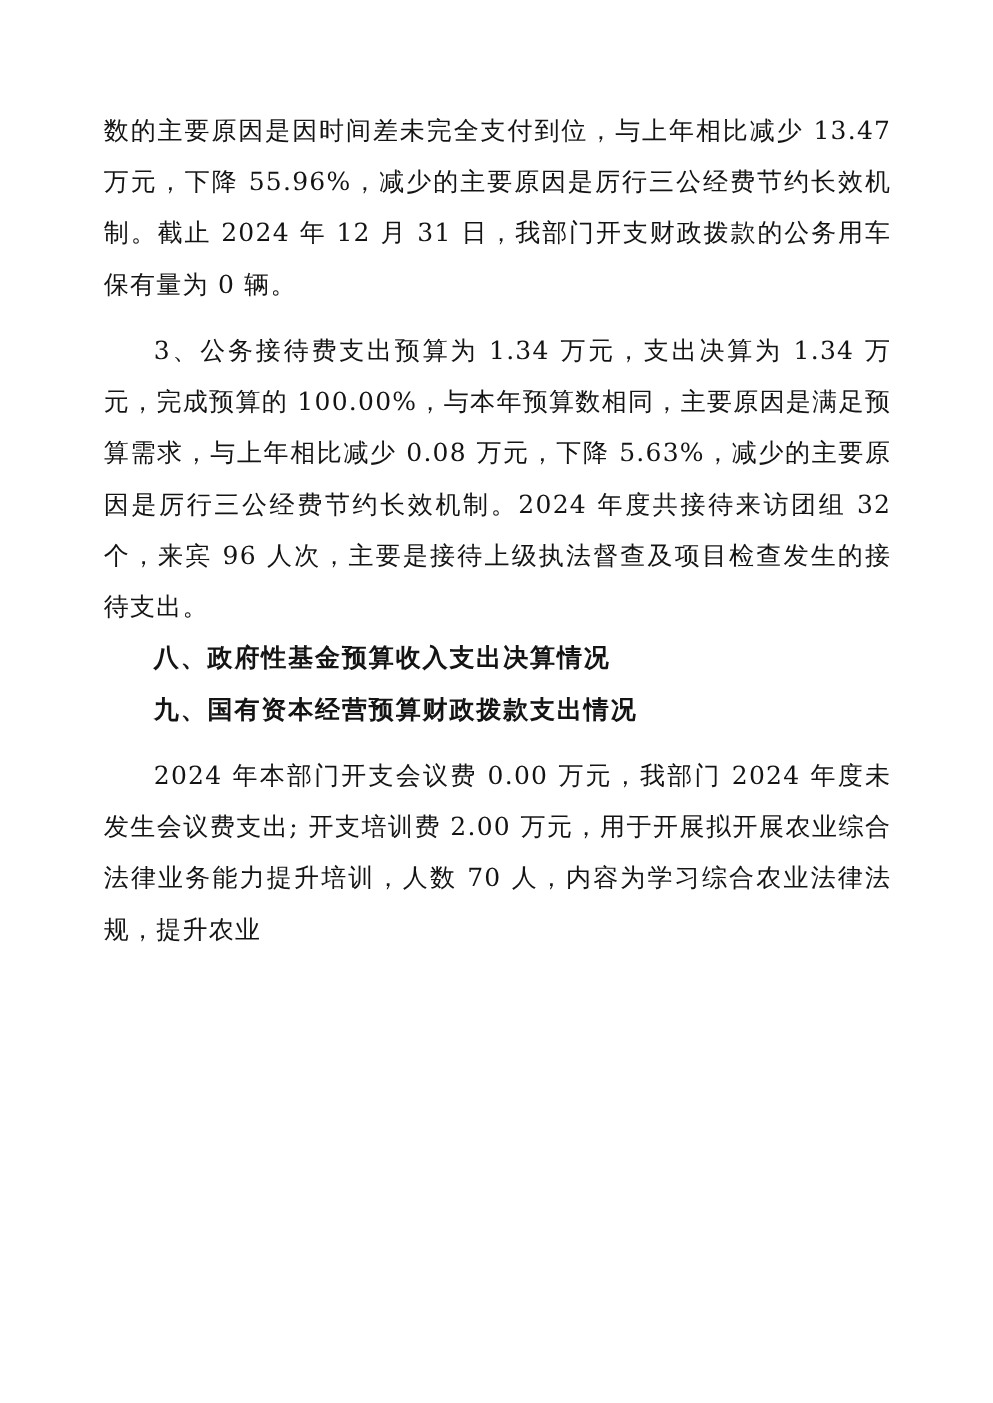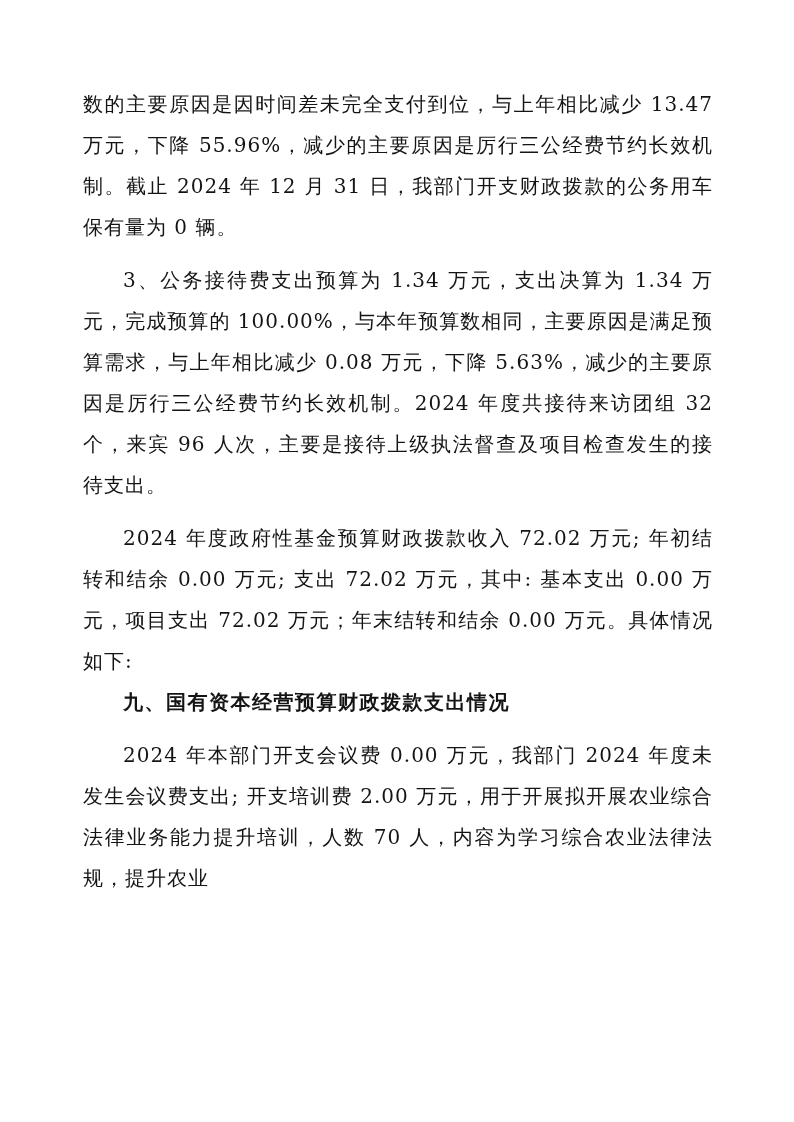--- a/index.html
+++ b/index.html
@@ -55,17 +55,17 @@
     color: #141414;
   }
 </style>
 </head>
 <body>
 
 <div class="page">
   <div class="doc-body">
       <p class="para-continued">数的主要原因是因时间差未完全支付到位，与上年相比减少 13.47 万元，下降 55.96%，减少的主要原因是厉行三公经费节约长效机制。截止 2024 年 12 月 31 日，我部门开支财政拨款的公务用车保有量为 0 辆。</p>
       <p class="para">3、公务接待费支出预算为 1.34 万元，支出决算为 1.34 万元，完成预算的 100.00%，与本年预算数相同，主要原因是满足预算需求，与上年相比减少 0.08 万元，下降 5.63%，减少的主要原因是厉行三公经费节约长效机制。2024 年度共接待来访团组 32 个，来宾 96 人次，主要是接待上级执法督查及项目检查发生的接待支出。</p>
-      <p class="para">2024 年度政府性基金预算财政拨款收入 72.02 万元; 年初结转和结余 0.00 万元; 支出 72.02 万元，其中: 基本支出 0.00 万元，项目支出 72.02 万元；年末结转和结余 0.00 万元。具体情况如下:</p>
+      <p class="heading">八、政府性基金预算收入支出决算情况</p>
       <p class="heading">九、国有资本经营预算财政拨款支出情况</p>
       <p class="para">2024 年本部门开支会议费 0.00 万元，我部门 2024 年度未发生会议费支出; 开支培训费 2.00 万元，用于开展拟开展农业综合法律业务能力提升培训，人数 70 人，内容为学习综合农业法律法规，提升农业</p>
     </div>
 </div>
 
 </body></html>

